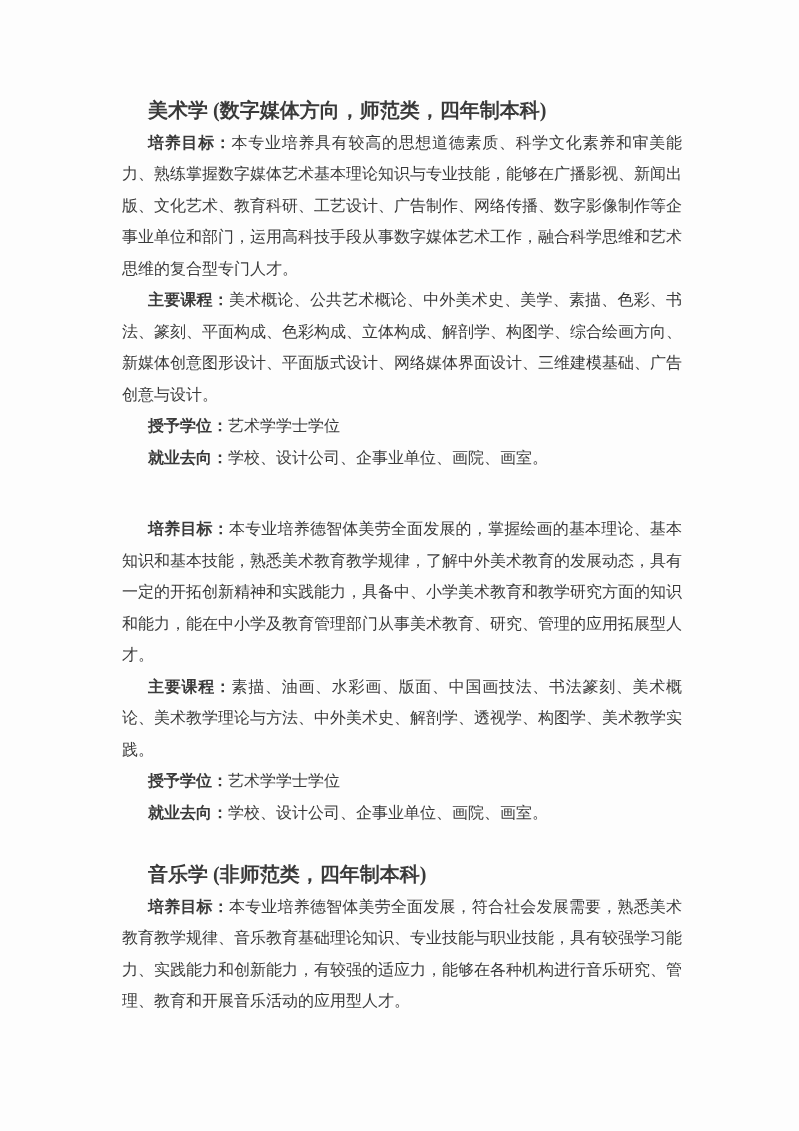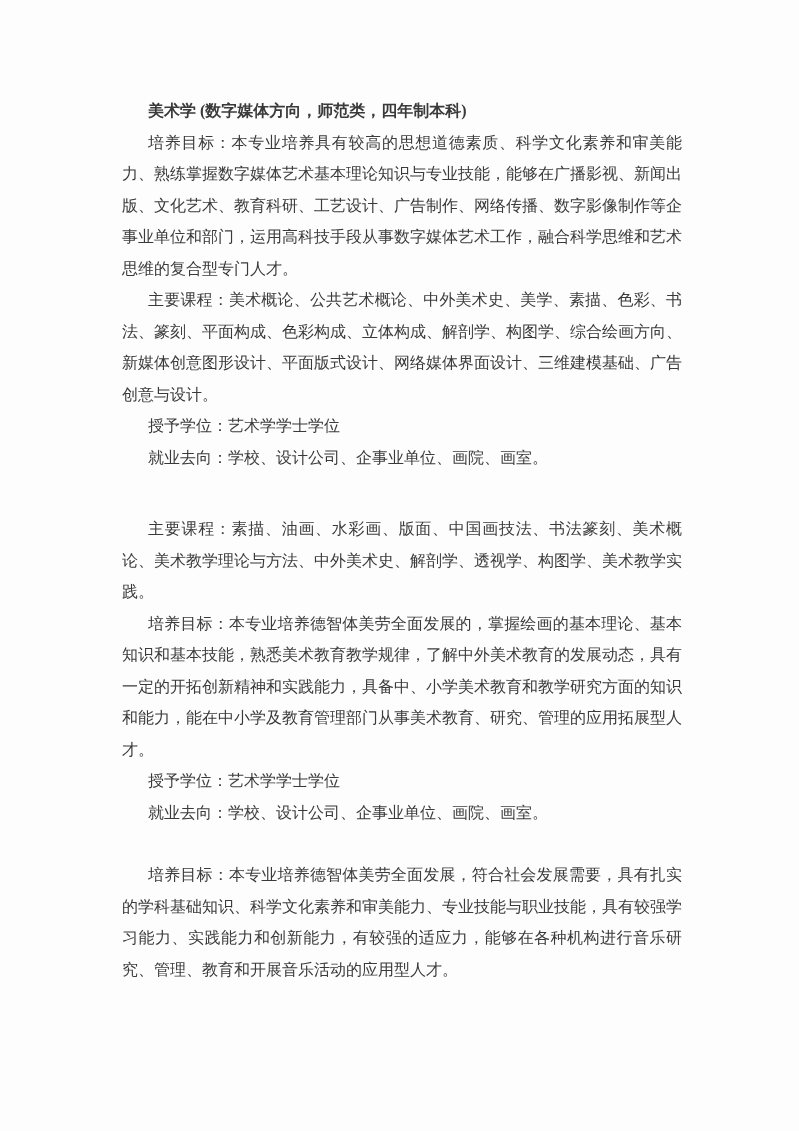--- a/index.html
+++ b/index.html
@@ -21,60 +21,61 @@
   }
   .content {
     position: absolute;
     top: 95px;
     left: 122px;
     width: 560px;
     color: #3a3a3a;
   }
   .sec-title {
     margin: 0;
-    font-size: 16px;
+    font-size: 20px;
     font-weight: bold;
     line-height: 31.5px;
     text-indent: 26px;
     white-space: nowrap;
   }
   .para {
     margin: 0;
     font-size: 16px;
     line-height: 31.5px;
     text-indent: 26px;
     text-align: justify;
     text-align-last: left;
     word-break: break-all;
   }
   .label {
-    font-weight: normal;
+    font-weight: bold;
   }
   .gap-a { margin-top: 40px; }
   .gap-b { margin-top: 31px; }
 </style>
 </head>
 <body>
 
 <div class="page">
   <div class="content">
 
     <section>
       <h2 class="sec-title">美术学 (数字媒体方向，师范类，四年制本科)</h2>
       <p class="para"><span class="label">培养目标：</span><span>本专业培养具有较高的思想道德素质、科学文化素养和审美能力、熟练掌握数字媒体艺术基本理论知识与专业技能，能够在广播影视、新闻出版、文化艺术、教育科研、工艺设计、广告制作、网络传播、数字影像制作等企事业单位和部门，运用高科技手段从事数字媒体艺术工作，融合科学思维和艺术思维的复合型专门人才。</span></p>
       <p class="para"><span class="label">主要课程：</span><span>美术概论、公共艺术概论、中外美术史、美学、素描、色彩、书法、篆刻、平面构成、色彩构成、立体构成、解剖学、构图学、综合绘画方向、新媒体创意图形设计、平面版式设计、网络媒体界面设计、三维建模基础、广告创意与设计。</span></p>
       <p class="para"><span class="label">授予学位：</span><span>艺术学学士学位</span></p>
       <p class="para"><span class="label">就业去向：</span><span>学校、设计公司、企事业单位、画院、画室。</span></p>
     </section>
 
     <section class="gap-a">
+      <p class="para"><span class="label">培养目标：</span><span>本专业培养德智体美劳全面发展的，掌握绘画的基本理论、基本知识和基本技能，熟悉美术教育教学规律，了解中外美术教育的发展动态，具有一定的开拓创新精神和实践能力，具备中、小学美术教育和教学研究方面的知识和能力，能在中小学及教育管理部门从事美术教育、研究、管理的应用拓展型人才。</span></p>
       <p class="para"><span class="label">主要课程：</span><span>素描、油画、水彩画、版面、中国画技法、书法篆刻、美术概论、美术教学理论与方法、中外美术史、解剖学、透视学、构图学、美术教学实践。</span></p>
-      <p class="para"><span class="label">培养目标：</span><span>本专业培养德智体美劳全面发展的，掌握绘画的基本理论、基本知识和基本技能，熟悉美术教育教学规律，了解中外美术教育的发展动态，具有一定的开拓创新精神和实践能力，具备中、小学美术教育和教学研究方面的知识和能力，能在中小学及教育管理部门从事美术教育、研究、管理的应用拓展型人才。</span></p>
       <p class="para"><span class="label">授予学位：</span><span>艺术学学士学位</span></p>
       <p class="para"><span class="label">就业去向：</span><span>学校、设计公司、企事业单位、画院、画室。</span></p>
     </section>
 
     <section class="gap-b">
-      <p class="para"><span class="label">培养目标：</span><span>本专业培养德智体美劳全面发展，符合社会发展需要，具有扎实的学科基础知识、科学文化素养和审美能力、专业技能与职业技能，具有较强学习能力、实践能力和创新能力，有较强的适应力，能够在各种机构进行音乐研究、管理、教育和开展音乐活动的应用型人才。</span></p>
+      <h2 class="sec-title">音乐学 (非师范类，四年制本科)</h2>
+      <p class="para"><span class="label">培养目标：</span><span>本专业培养德智体美劳全面发展，符合社会发展需要，熟悉美术教育教学规律、音乐教育基础理论知识、专业技能与职业技能，具有较强学习能力、实践能力和创新能力，有较强的适应力，能够在各种机构进行音乐研究、管理、教育和开展音乐活动的应用型人才。</span></p>
     </section>
 
   </div>
 </div>
 
 </body></html>

